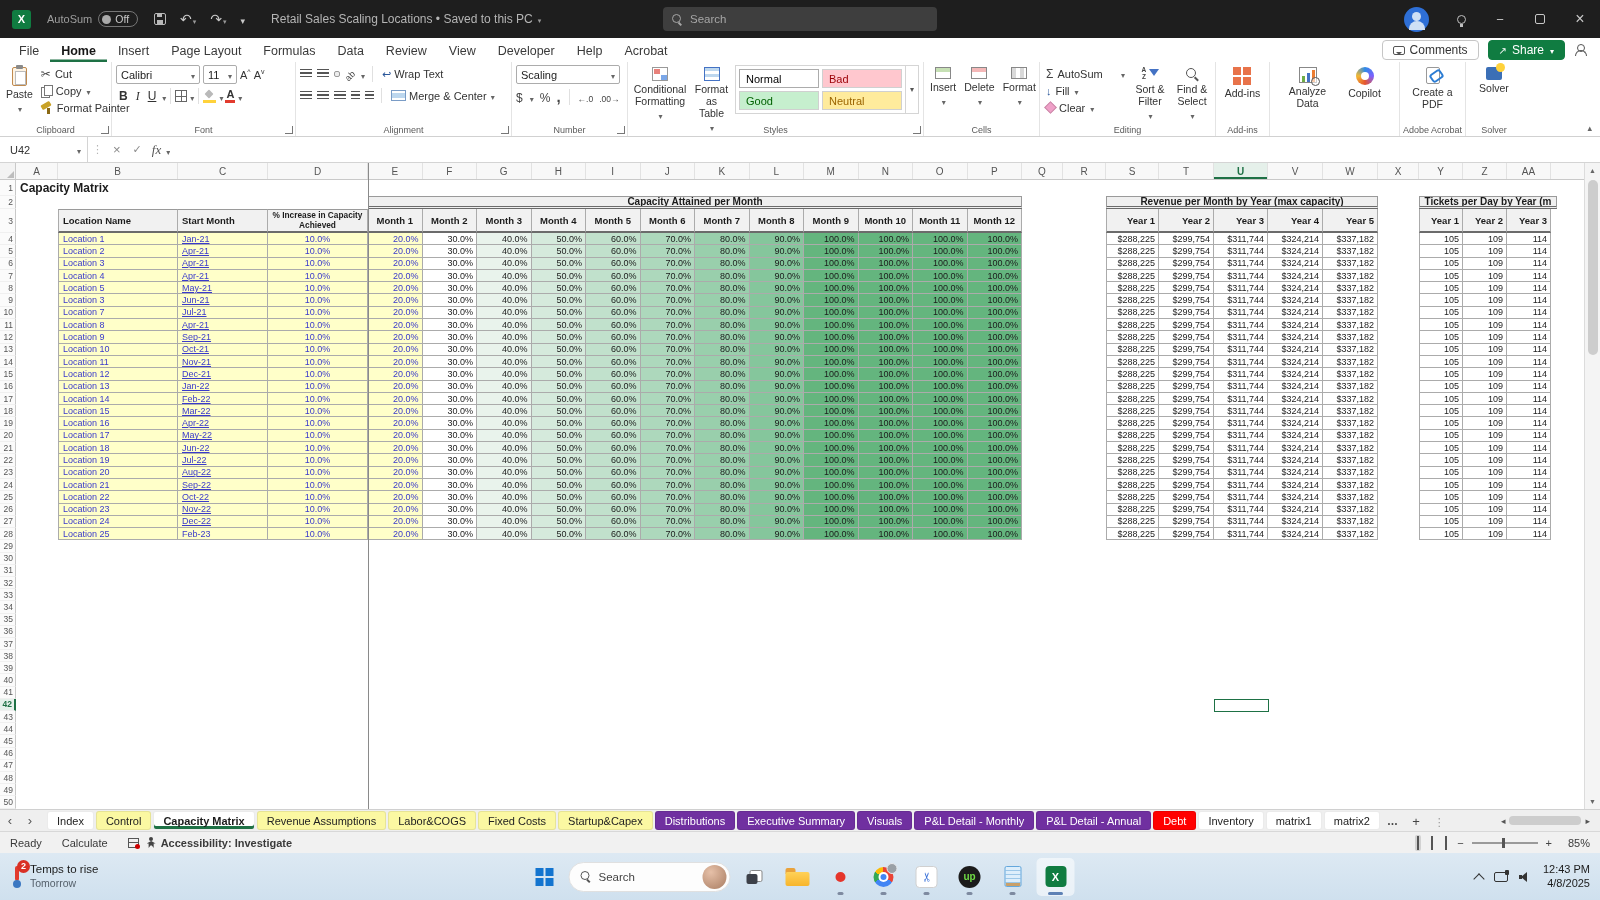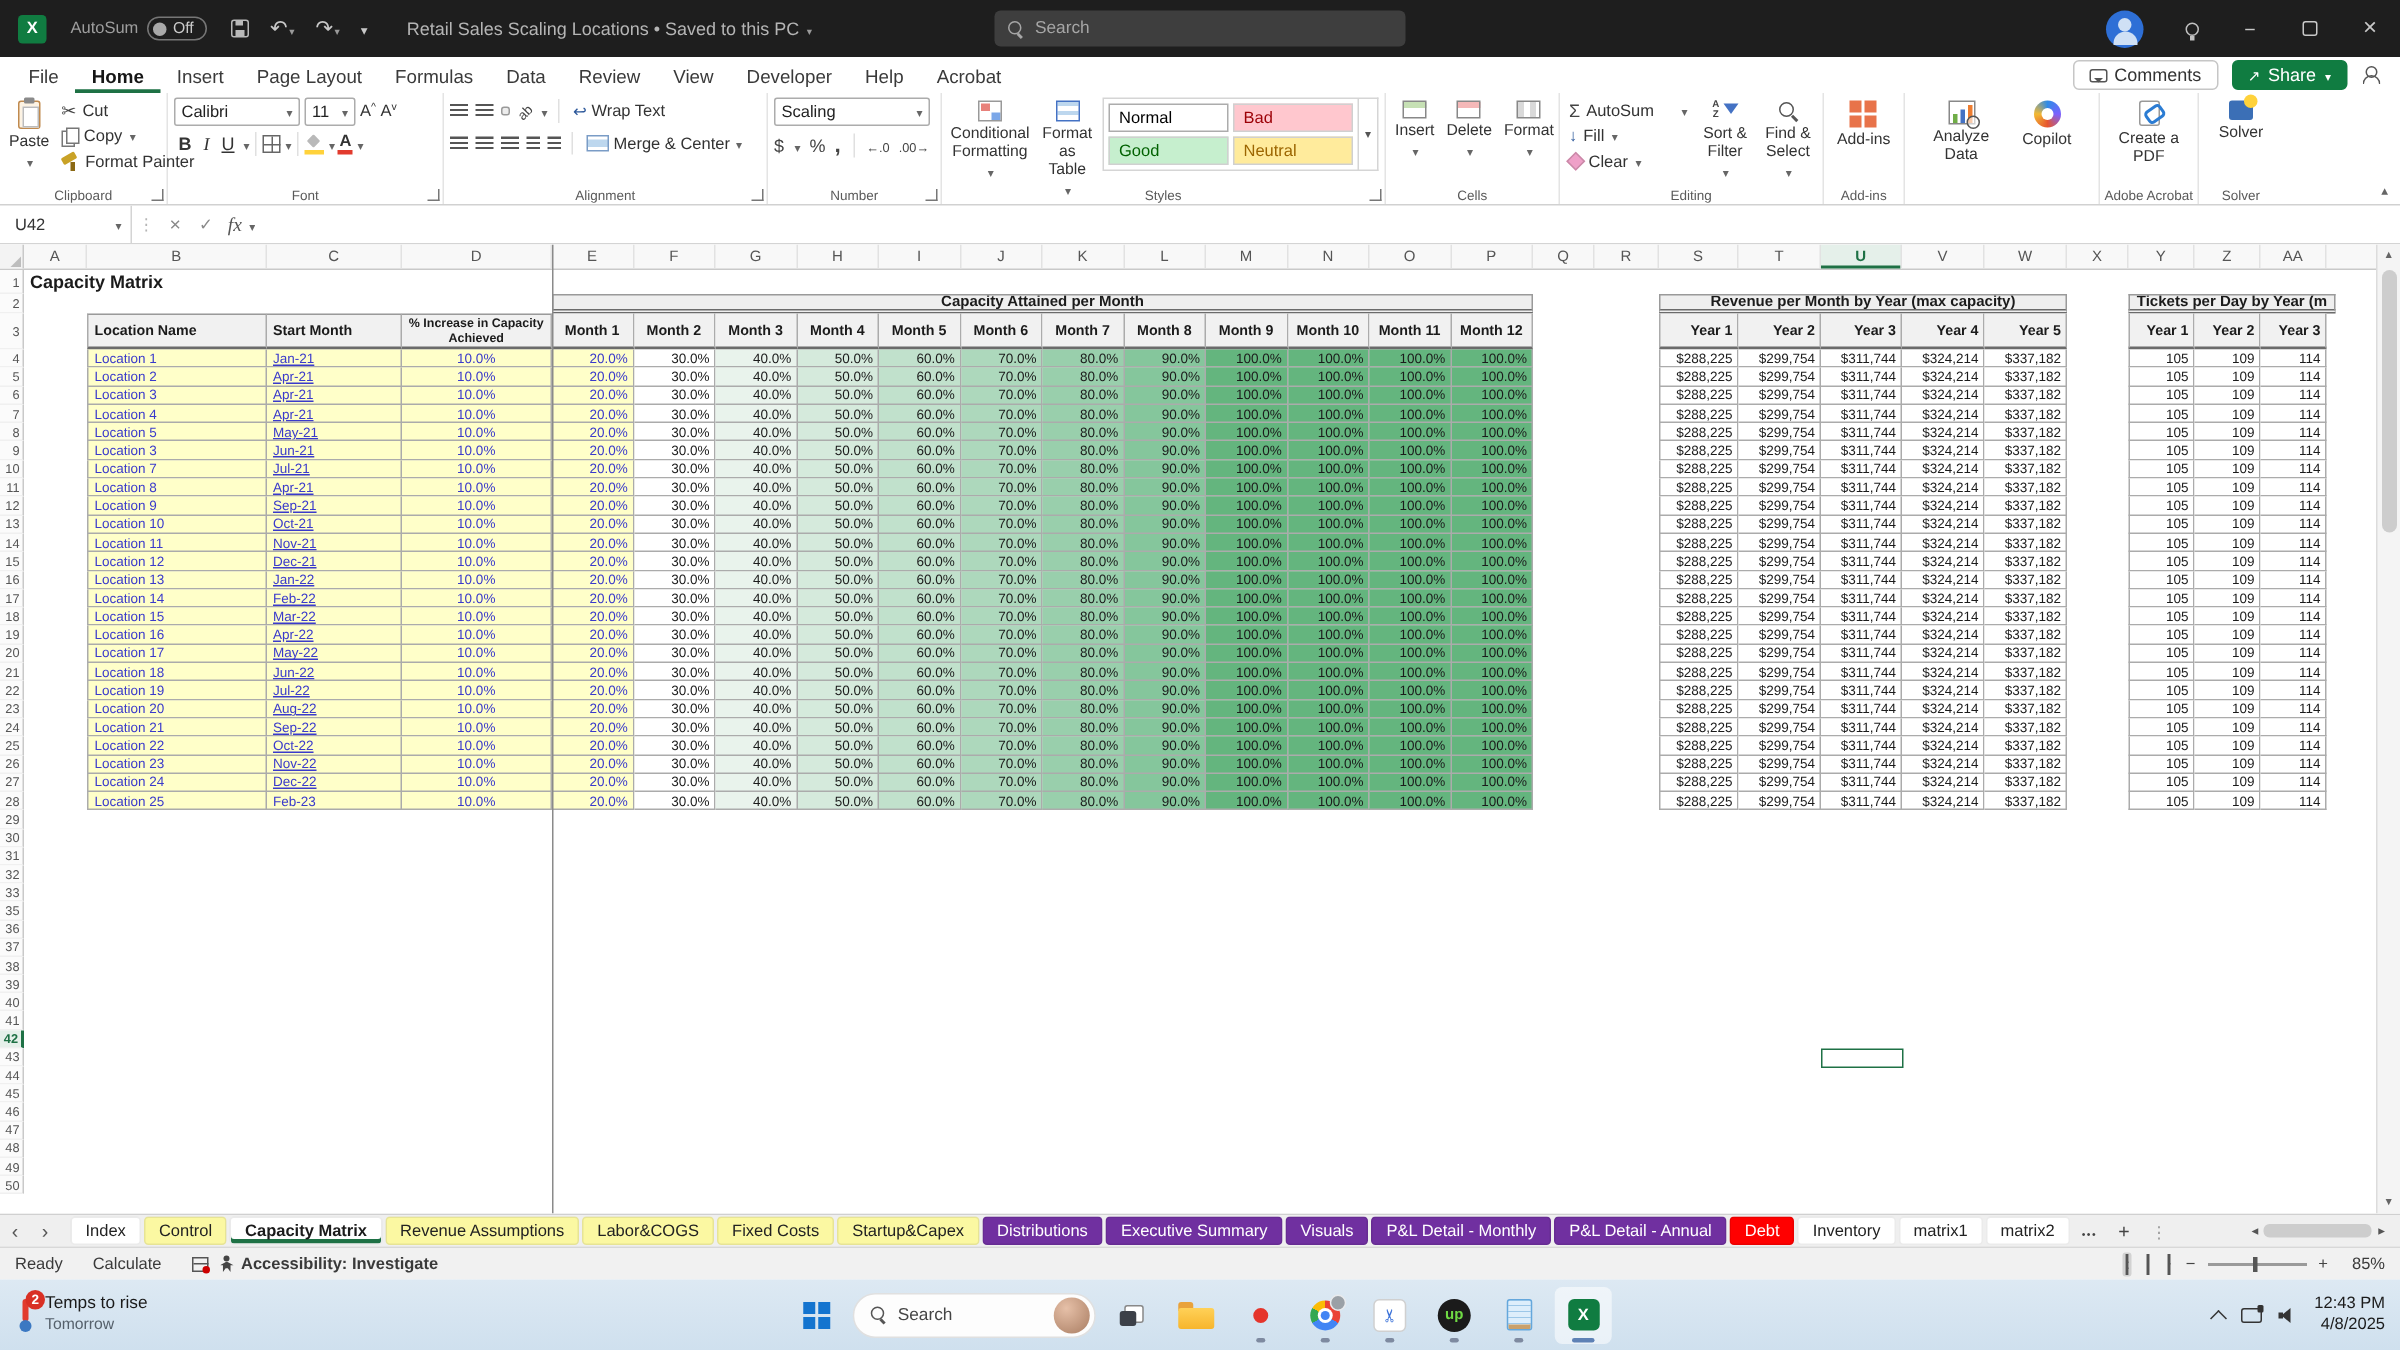--- a/index.html
+++ b/index.html
@@ -1401,20 +1401,23 @@
         <div class="grow" style="height: 12.2px;">
           <div class="gut">31</div>
         </div>
         <div class="grow" style="height: 12.2px;">
           <div class="gut">32</div>
         </div>
         <div class="grow" style="height: 12.2px;">
           <div class="gut">33</div>
         </div>
         <div class="grow" style="height: 12.2px;">
+          <div class="gut">34</div>
+        </div>
+        <div class="grow" style="height: 12.2px;">
           <div class="gut">35</div>
         </div>
         <div class="grow" style="height: 12.2px;">
           <div class="gut">36</div>
         </div>
         <div class="grow" style="height: 12.2px;">
           <div class="gut">37</div>
         </div>
         <div class="grow" style="height: 12.2px;">
           <div class="gut">38</div>

